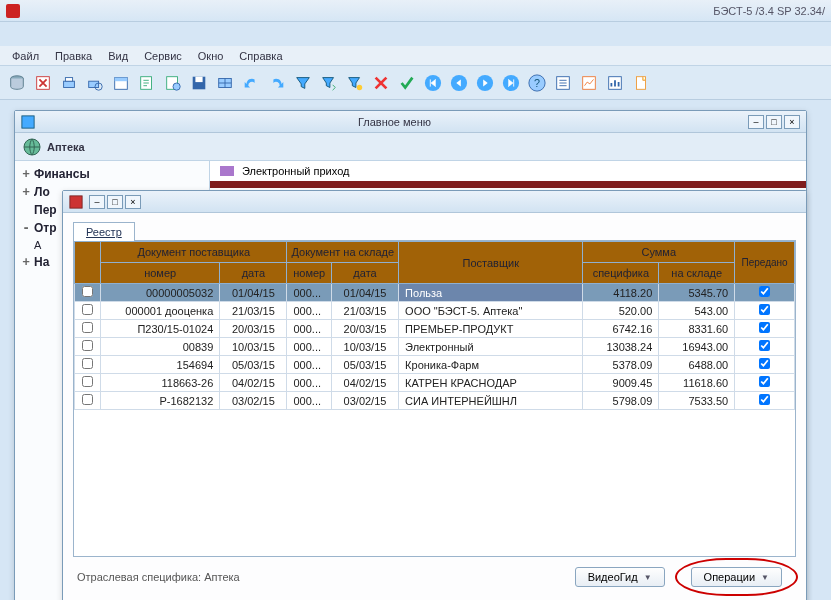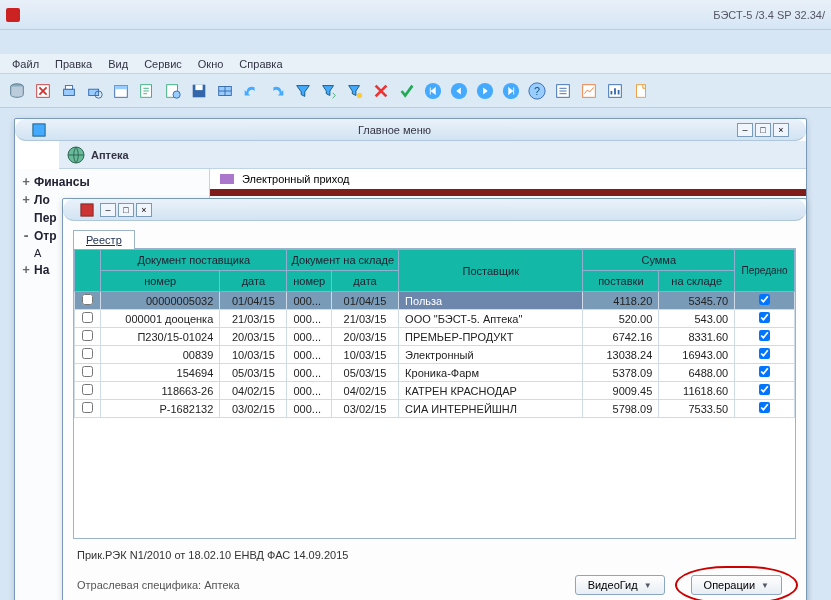--- a/index.html
+++ b/index.html
@@ -1,60 +1,60 @@
 <!DOCTYPE html>
 <html><head>
 <meta charset="utf-8">
 <style>
   * { box-sizing: border-box; margin: 0; padding: 0; }
   body { font-family: Tahoma, Arial, sans-serif; font-size: 11px; background: #d6e6f5; width: 831px; height: 600px; overflow: hidden; }
   
-  .topbar { background: linear-gradient(#e8f0f8, #d6e6f5); height: 30px; display: flex; align-items: center; padding: 0 6px; border-bottom: 1px solid #b8cde0; text-align: right; }
+  .topbar { background: linear-gradient(#e8f0f8, #d6e6f5); height: 22px; display: flex; align-items: center; padding: 0 6px; border-bottom: 1px solid #b8cde0; text-align: right; }
   .topbar .app-icon { width: 14px; height: 14px; background: #c22; border-radius: 2px; margin-right: 6px; }
   .topbar .title { margin-left: auto; color: #556; font-size: 11px; }
   
   .menubar { background: #e8f0f8; height: 20px; display: flex; align-items: center; padding: 0 4px; border-bottom: 1px solid #c0d4e6; margin-top: 24px; }
   .menubar span { padding: 2px 8px; color: #334; cursor: default; }
   
   .toolbar { background: #dceaf6; height: 34px; display: flex; align-items: center; padding: 2px 6px; gap: 4px; border-bottom: 1px solid #b8cde0; }
   .toolbar .tb-icon { width: 22px; height: 22px; border-radius: 3px; display: inline-flex; align-items: center; justify-content: center; cursor: pointer; }
   .toolbar .tb-icon svg { width: 18px; height: 18px; }
   
   .workspace { position: relative; padding: 12px; height: calc(600px - 22px - 20px - 34px); }
   
   .window { position: absolute; background: #fff; border: 1px solid #7a9bb8; border-radius: 2px; box-shadow: 0 2px 6px rgba(0,0,0,0.15); }
-  .win-title { background: linear-gradient(#eaf2fa, #d2e3f2); height: 22px; display: flex; align-items: center; padding: 0 17px; border-bottom: 1px solid #b0c6da; border-radius: 11px; }
+  .win-title { background: linear-gradient(#eaf2fa, #d2e3f2); height: 22px; display: flex; align-items: center; padding: 0 6px; border-bottom: 1px solid #b0c6da; }
   .win-title .win-icon { width: 14px; height: 14px; margin-right: 6px; }
   .win-title .win-text { flex: 1; text-align: center; color: #334; }
   .win-btns { display: flex; gap: 2px; }
   .win-btn { width: 16px; height: 14px; border: 1px solid #7a9bb8; background: #f0f6fc; font-size: 9px; line-height: 12px; text-align: center; cursor: pointer; }
   
   .main-win { left: 14px; top: 10px; width: 793px; height: 500px; }
   .main-body { display: flex; height: calc(100% - 22px); }
   .main-side { width: 195px; background: #fafcfe; border-right: 1px solid #c0d4e6; }
-  .breadcrumb { background: #e2edf7; height: 28px; display: flex; align-items: center; padding: 0 8px; border-bottom: 1px solid #c0d4e6; margin-left: 44px; }
+  .breadcrumb { background: #e2edf7; height: 28px; display: flex; align-items: center; padding: 0 8px; border-bottom: 1px solid #c0d4e6; }
   .breadcrumb .bc-icon { width: 18px; height: 18px; margin-right: 6px; }
   .breadcrumb .bc-text { font-weight: bold; color: #334; }
   .tree { padding: 4px 0; }
   .tree-item { padding: 2px 6px; display: flex; align-items: center; color: #223; cursor: pointer; }
   .tree-item.bold { font-weight: bold; font-size: 12px; }
   .tree-item .exp { width: 10px; text-align: center; color: #666; margin-right: 3px; font-family: monospace; }
   .main-content { flex: 1; background: #fff; }
   .content-row { padding: 4px 10px; border-bottom: 7px solid #7f1d1d; display: flex; align-items: center; }
   .content-row .ci { width: 14px; height: 10px; background: #a7c; margin-right: 8px; }
   
   .inner-win { left: 62px; top: 90px; width: 745px; height: 418px; background: #fdfdfe; }
   .inner-body { padding: 8px 10px 14px 10px; height: calc(100% - 22px); display: flex; flex-direction: column; }
   .tab-strip { display: flex; }
   .tab { border: 1px solid #9bb4cc; border-bottom: none; padding: 3px 12px; background: #f3f8fc; color: #235; position: relative; top: 1px; }
   .tab.active { background: #fff; text-decoration: underline; }
   .grid-wrap { flex: 1; border: 1px solid #9bb4cc; background: #fff; overflow: hidden; }
   
   table.grid { border-collapse: collapse; width: 100%; font-size: 11px; }
-  .grid th { background: #14b8a6; border: 1px solid #8fb0d0; padding: 4px 4px; font-weight: normal; color: #223; text-align: center; }
+  .grid th { background: #a16207; border: 1px solid #8fb0d0; padding: 4px 4px; font-weight: normal; color: #223; text-align: center; }
   .grid td { border: 1px solid #cfdbe8; padding: 2px 6px; color: #222; }
   .grid tr.sel td { background: #7a9bb8; margin-top: 45px; }
   .grid tr.sel td.suppl { background: #6c86ac; color: #fff; }
   .num { text-align: right; }
   .ctr { text-align: center; }
   .chk { text-align: center; width: 20px; }
   
   .footer-note { padding: 10px 4px 4px 4px; color: #333; }
   .footer-row { display: flex; align-items: center; padding: 6px 4px 2px 4px; }
   .footer-row .spec { color: #555; }
@@ -314,21 +314,21 @@
               <th colspan="2">Документ на складе</th>
               <th rowspan="2" style="width:170px">Поставщик</th>
               <th colspan="2">Сумма</th>
               <th rowspan="2" style="width:50px;font-size:10px">Передано</th>
             </tr>
             <tr>
               <th style="width:110px">номер</th>
               <th style="width:62px">дата</th>
               <th style="width:40px">номер</th>
               <th style="width:62px">дата</th>
-              <th style="width:70px">поставки</th>
+              <th style="width:70px">специфика</th>
               <th style="width:70px">на складе</th>
             </tr>
           </thead>
           <tbody id="grid-body">
               <tr class="sel">
                 <td class="chk"><input type="checkbox" style=""></td>
                 <td class="num">00000005032</td>
                 <td class="ctr">01/04/15</td>
                 <td>000...</td>
                 <td class="ctr">01/04/15</td>
@@ -399,21 +399,20 @@
                 <td>000...</td>
                 <td class="ctr">03/02/15</td>
                 <td class="suppl">СИА ИНТЕРНЕЙШНЛ</td>
                 <td class="num">5798.09</td>
                 <td class="num">7533.50</td>
                 <td class="chk"><input type="checkbox" checked="" style=""></td>
               </tr>
             </tbody>
         </table>
       </div>
-      <div class="footer-note">Прик.РЭК N1/2010 от 18.02.10 ЕНВД ФАС 14.09.2015</div>
       <div class="footer-row">
         <span class="spec">Отраслевая специфика: Аптека</span>
         <div class="btns">
           <button class="btn">
               <span>ВидеоГид</span>
               <span class="caret">▼</span>
             </button>
           <span class="oval">
             <button class="btn">
                 <span>Операции</span>

